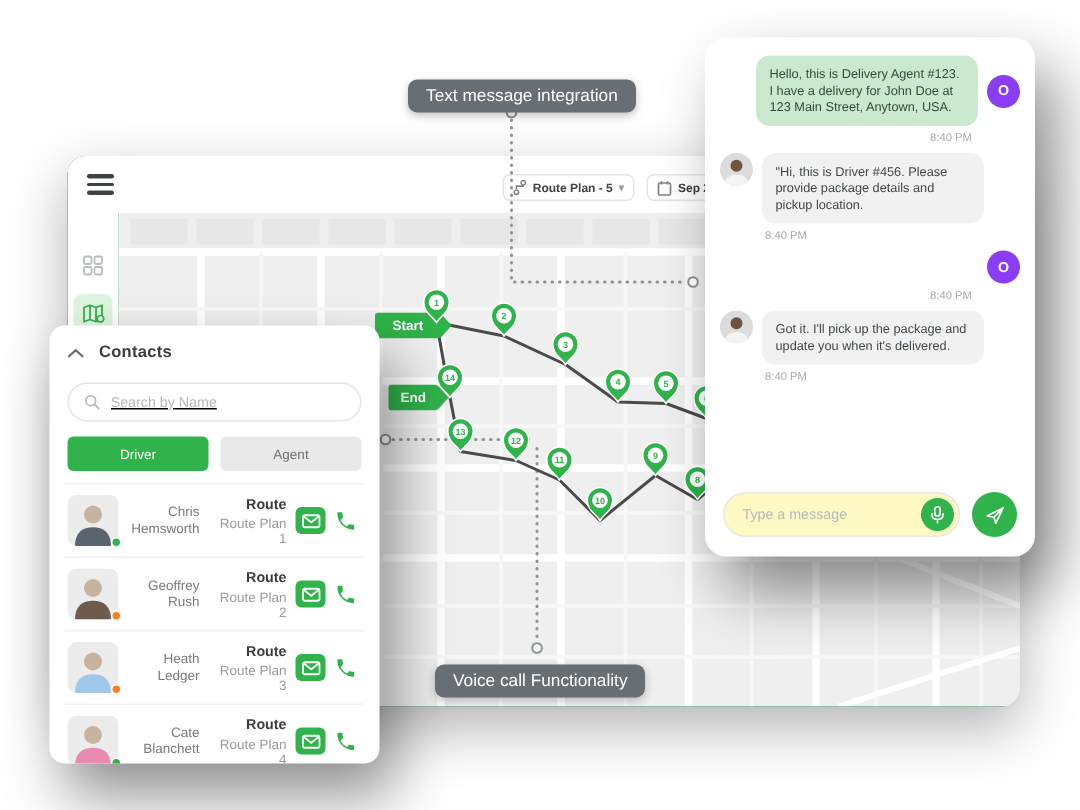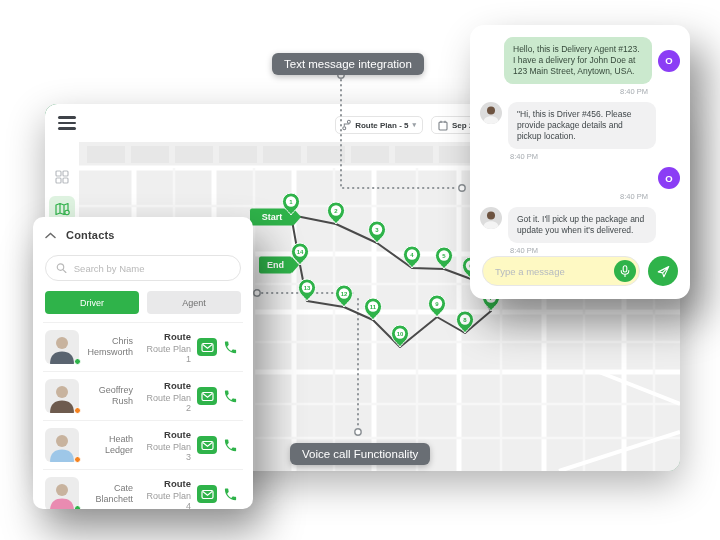--- a/index.html
+++ b/index.html
@@ -27,41 +27,41 @@
 
   
   .badge { position:absolute; z-index:30; background:#696e74; color:#fff; font-size:11.5px; padding:5px 12px; border-radius:6px; white-space:nowrap; box-shadow:0 2px 6px rgba(0,0,0,.25); }
   .badge-tm { left:272px; top:43px;margin-top:10px; }
   .badge-vc { left:290px; top:443px; }
 
   
   .contacts { position:absolute; left:33px; top:217px; width:220px; height:292px; background:#fff; border-radius:10px; box-shadow:10px 22px 40px rgba(0,0,0,.42); z-index:20; padding:10px 10px 0 10px; overflow:hidden; }
   .c-head { display:flex; align-items:center; gap:10px; padding:2px 2px 8px 2px; }
   .c-title { font-size:11px; font-weight:bold; color:#3c3c3c; letter-spacing:.2px; }
-  .c-search { display:flex; align-items:center; gap:7px; height:26px; border:1px solid #e4e4e4; border-radius:14px; padding:0 10px; margin:6px 2px 10px 2px; background:#fff; }
+  .c-search { display:flex; align-items:center; gap:7px; height:26px; border:1px solid #e4e4e4; border-radius:14px; padding:0 10px; margin:6px 2px 10px 2px; background:#fff;text-decoration:underline; }
   .c-search input { border:none; outline:none; width:100%; font-size:9.5px; color:#555; background:transparent; font-family:"Liberation Sans",sans-serif; }
   .c-search input::placeholder { color:#b9b9b9; }
   .c-tabs { display:flex; gap:8px; margin:0 2px 8px 2px; }
   .c-tab { flex:1; height:23px; border:none; border-radius:4px; font-size:9px; font-family:"Liberation Sans",sans-serif; cursor:pointer; }
   .c-tab.inactive { background:#e9e9ea; color:#707070; }
   .c-tab.active { background:#2fb34a; color:#fff; }
   .c-row { display:grid; grid-template-columns:34px 48px 1fr 20px 18px; gap:6px; align-items:center; padding:7px 2px; border-top:1px solid #f0f0f0; cursor:pointer;text-align:right; }
   .c-row:first-of-type { border-top:none; }
   .avatarbox { position:relative; width:34px; height:34px; }
   .avatarbox svg { border-radius:6px; display:block; }
   .statusdot { position:absolute; right:-2px; bottom:-1px; width:7px; height:7px; border-radius:50%; border:1.5px solid #fff; background:#2fb34a; }
   .statusdot.busy { background:#f5821f; }
   .c-name { font-size:9px; color:#7a7a7a; line-height:1.25; }
   .c-route-l { font-size:9.5px; font-weight:bold; color:#3c3c3c; }
   .c-route-v { font-size:9px; color:#9b9b9b; margin-top:2px; }
   .msg-btn { width:20px; height:18px; background:#2fb34a; border:none; border-radius:4px; display:flex; align-items:center; justify-content:center; cursor:pointer; }
   .call-btn { background:none; border:none; cursor:pointer; padding:0; display:flex; }
 
   
-  .chat { position:absolute; left:470px; top:25px; width:220px; height:274px; background:#fff; border-radius:14px; box-shadow:14px 22px 42px rgba(0,0,0,.45); z-index:20; padding:12px 10px 52px 10px; }
+  .chat { position:absolute; left:470px; top:25px; width:220px; height:346px; background:#fff; border-radius:14px; box-shadow:14px 22px 42px rgba(0,0,0,.45); z-index:20; padding:12px 10px 52px 10px; }
   .m-row { display:flex; margin-bottom:2px; }
   .m-row.out { justify-content:flex-end; }
   .bubble { max-width:148px; font-size:8.5px; line-height:1.3; padding:7px 9px; border-radius:9px; color:#40474a; }
   .bubble.green { background:#cbe9ce; color:#35483a; }
   .bubble.gray { background:#f1f1f2; }
   .av-o { width:22px; height:22px; border-radius:50%; background:#8b3df5; color:#fff; font-size:9.5px; font-weight:bold; display:flex; align-items:center; justify-content:center; margin-left:6px; align-self:center; flex:none; }
   .av-d { width:22px; height:22px; border-radius:50%; overflow:hidden; margin-right:6px; flex:none; align-self:flex-start; }
   .m-time { font-size:7.5px; color:#a6abb0; margin:3px 0 6px 0; }
   .m-time.r { text-align:right; padding-right:32px; }
   .m-time.l { text-align:left; padding-left:30px; }

